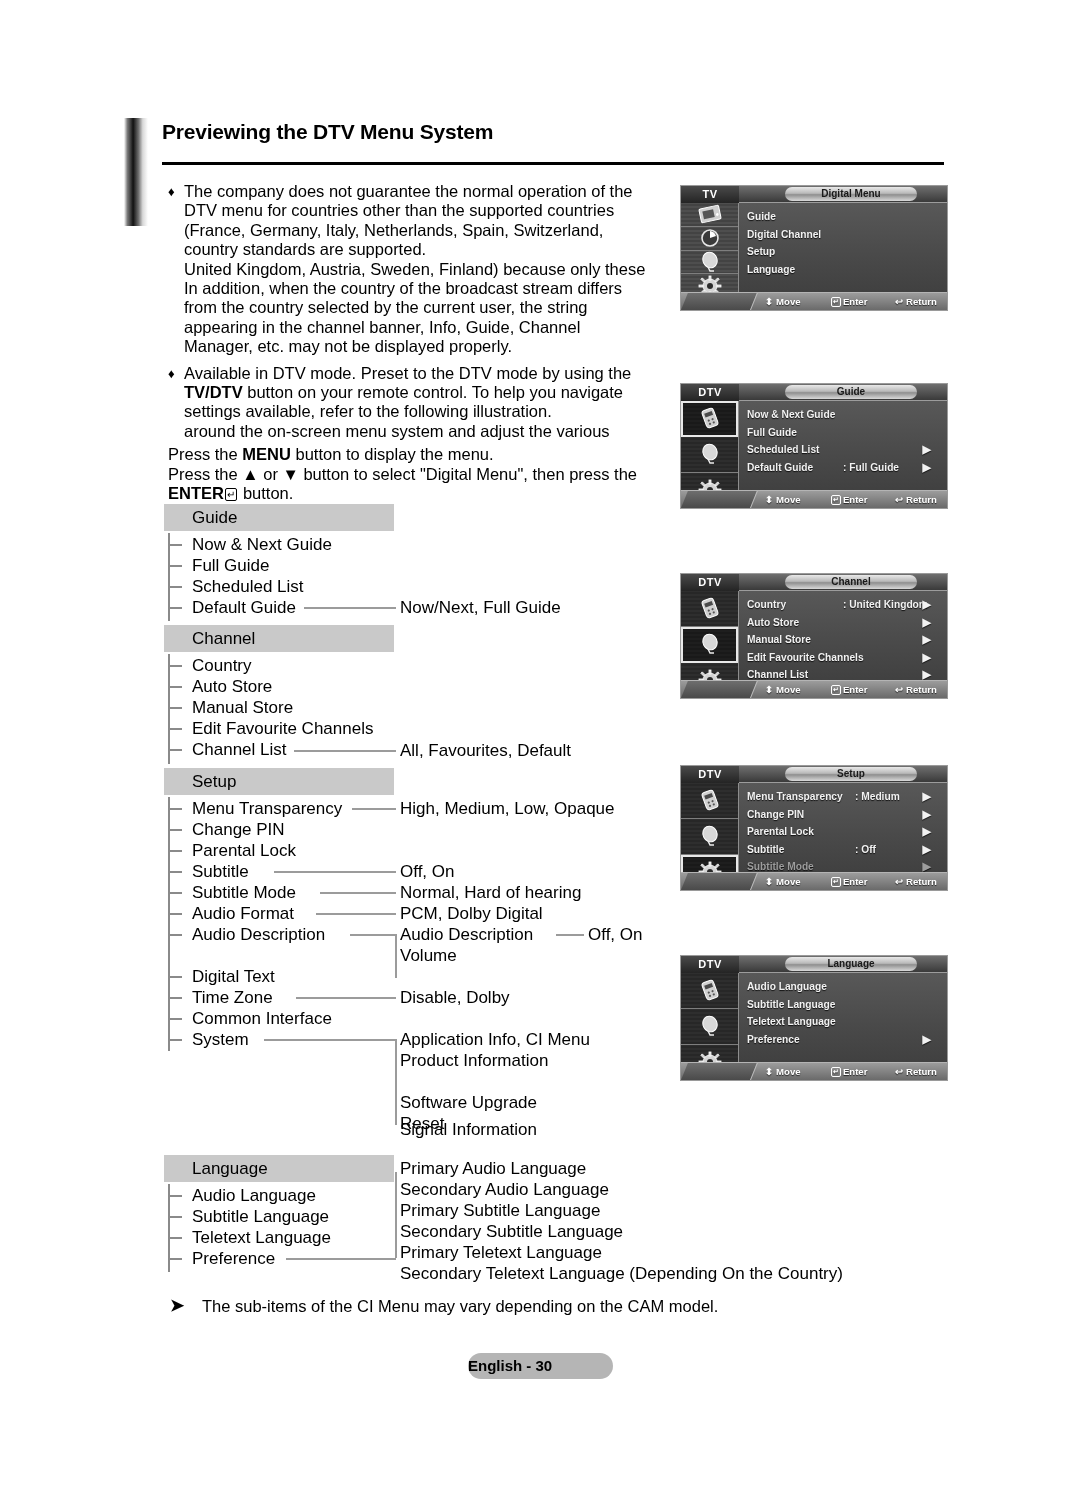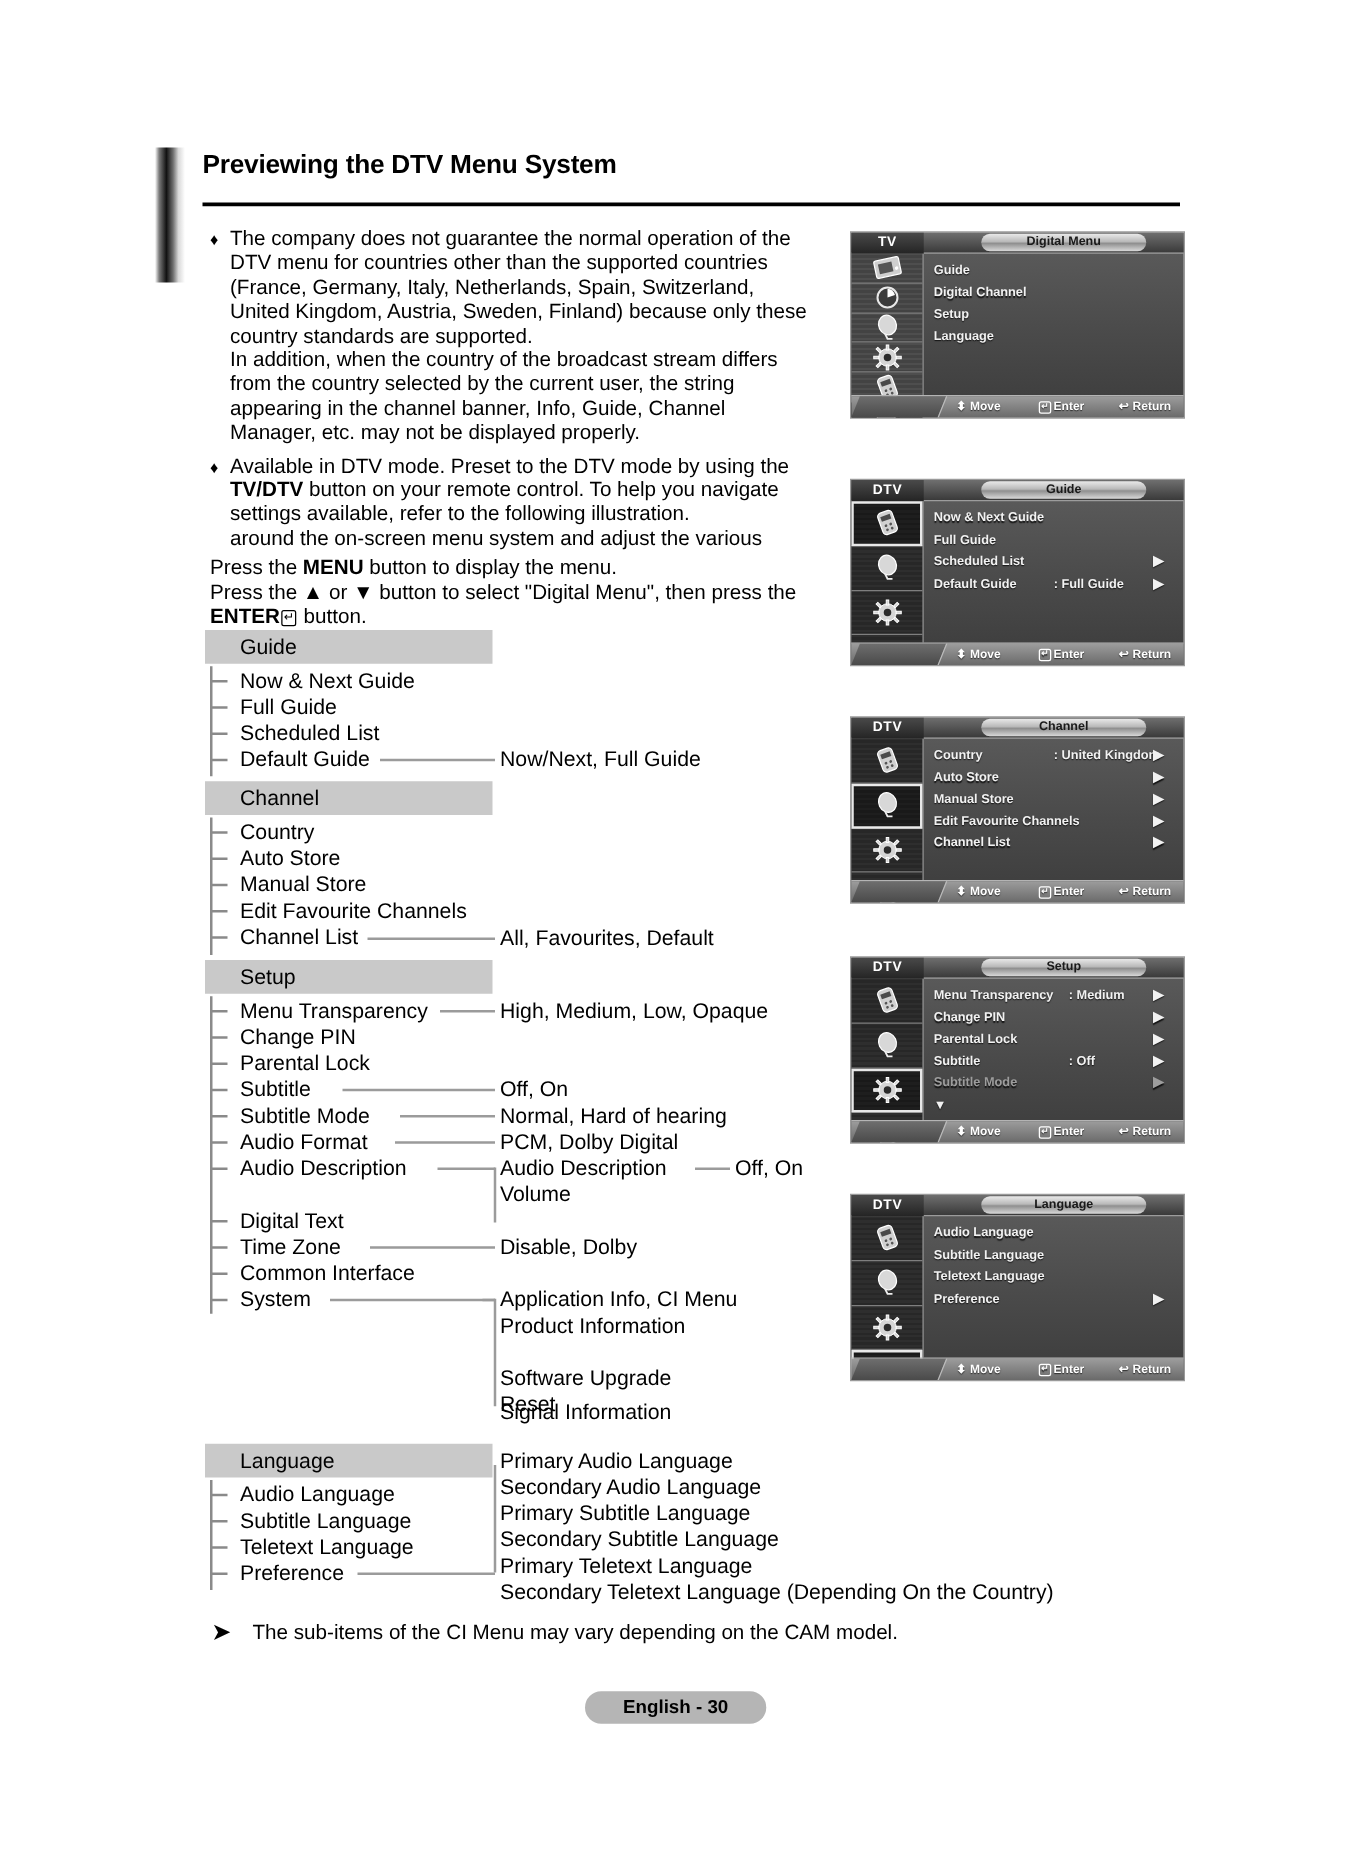--- a/index.html
+++ b/index.html
@@ -78,26 +78,26 @@
   }
   .note .arrow {
     position: absolute; left: 0; top: 0px; font-size: 17px; font-weight: bold;
   }
   .note .ntext { padding-left: 32px; }
 
   
   .footer {
     position: absolute; left: 468px; top: 1353px;
     width: 145px; height: 26px; background: #b5b5b5; border-radius: 13px;
-    font-size: 15px; font-weight: bold; line-height: 26px; text-align: center;
+    font-size: 15px; font-weight: bold; line-height: 26px; text-align: left;
   }
 
   
   .osd {
-    position: absolute; width: 268px; height: 150px;
+    position: absolute; width: 268px; height: 126px;
     background: linear-gradient(to bottom,#5d5d5d 0%,#4a4a4a 55%,#3c3c3c 100%);
     border: 1px solid #9a9a9a;
     overflow: hidden;
     font-size: 9.6px; color: #fff;
   }
   .osd-topbar {
     position: absolute; left: 0; top: 0; width: 100%; height: 17px;
     background: linear-gradient(to bottom,#6f6f6f,#3a3a3a);
     border-bottom: 1px solid #9c9c9c;
   }
@@ -178,22 +178,22 @@
     <div class="title-rule"></div>
   </div>
 
   <div class="intro">
 
     <div class="bullet-para">
       <span class="dot">♦</span>
       <div class="line">The company does not guarantee the normal operation of the</div>
       <div class="line">DTV menu for countries other than the supported countries</div>
       <div class="line">(France, Germany, Italy, Netherlands, Spain, Switzerland,</div>
+      <div class="line">country standards are supported.</div>
       <div class="line">United Kingdom, Austria, Sweden, Finland) because only these</div>
-      <div class="line">country standards are supported.</div>
       <div class="line">In addition, when the country of the broadcast stream differs</div>
       <div class="line">from the country selected by the current user, the string</div>
       <div class="line">appearing in the channel banner, Info, Guide, Channel</div>
       <div class="line">Manager, etc. may not be displayed properly.</div>
     </div>
 
     <div class="bullet-para" style="margin-top:7px;">
       <span class="dot">♦</span>
       <div class="line">Available in DTV mode. Preset to the DTV mode by using the</div>
       <div class="line"><span class="b">TV/DTV</span><span> button on your remote control. To help you navigate</span></div>

